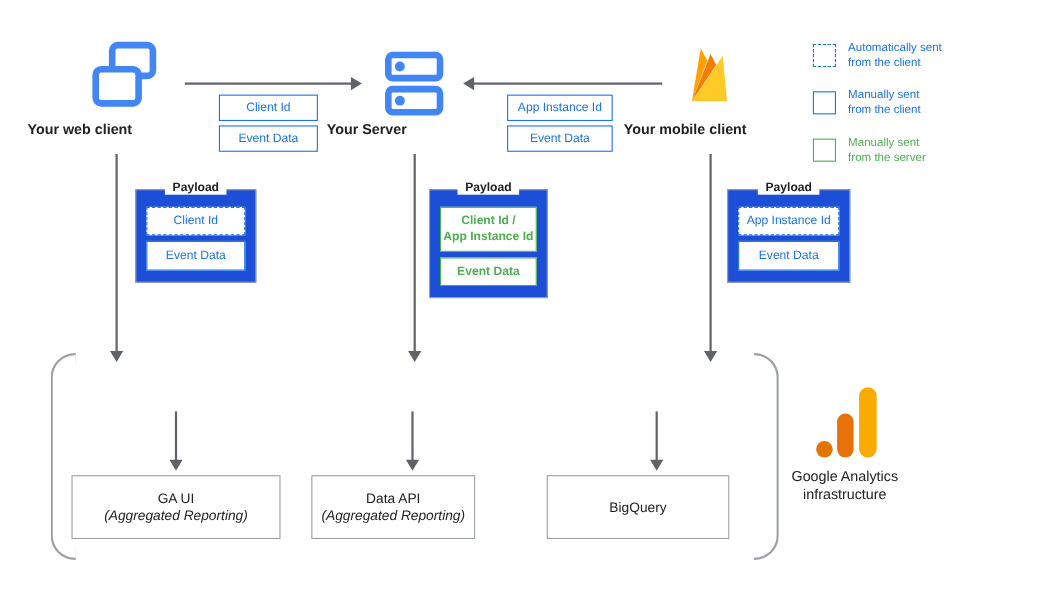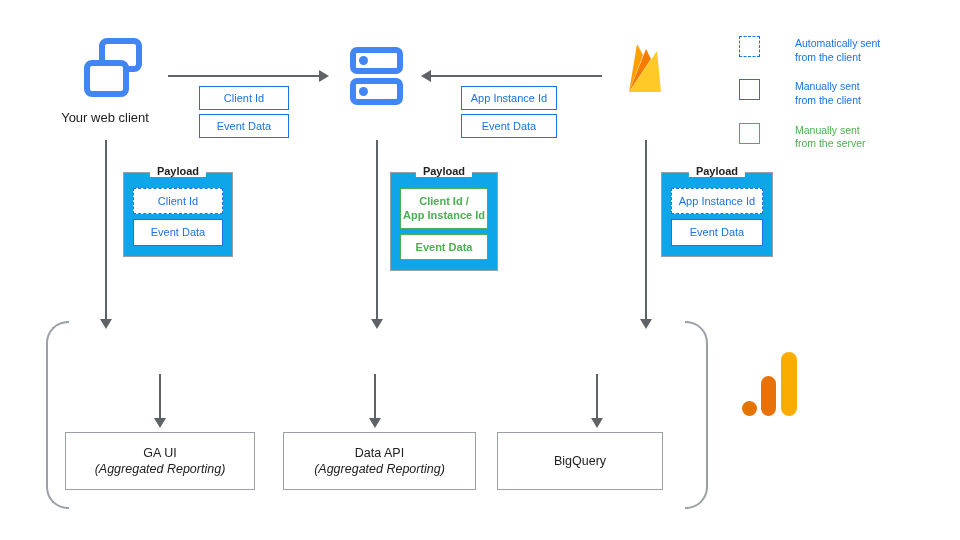--- a/index.html
+++ b/index.html
@@ -17,47 +17,47 @@
   .server-row .dot { position:absolute; left:3px; top:3px; width:9px; height:9px; border-radius:50%; background:#4285F4; }
 
   .firebase-icon { position:absolute; left:619px; top:40px; }
 
   .ga-logo { position:absolute; left:742px; top:352px; width:56px; height:64px; }
   .ga-dot      { position:absolute; left:0;    top:49px; width:15px; height:15px; border-radius:50%; background:#E37400; }
   .ga-bar-mid  { position:absolute; left:19px; top:24px; width:15px; height:40px; border-radius:8px; background:#E8710A; }
   .ga-bar-tall { position:absolute; left:39px; top:0;    width:16px; height:64px; border-radius:8px; background:#F9AB00; }
 
   
-  .node-label { position:absolute; width:160px; top:110px; font-size:13px; font-weight:400; color:#212121; text-align:center; }
+  .node-label { position:absolute; width:160px; top:110px; font-size:13px; font-weight:700; color:#212121; text-align:left; }
   .brand-text { position:absolute; left:692px; top:424px; width:152px; text-align:center; font-size:13px; color:#212121; line-height:1.32; white-space:pre-line; }
 
   
   .h-arrow { position:absolute; height:2px; background:#5f6368; }
   .head-r { position:absolute; right:-9px; top:-5px; width:0; height:0; border-left:10px solid #5f6368; border-top:6px solid transparent; border-bottom:6px solid transparent; }
   .head-l { position:absolute; left:-9px;  top:-5px; width:0; height:0; border-right:10px solid #5f6368; border-top:6px solid transparent; border-bottom:6px solid transparent; }
   .v-arrow { position:absolute; width:2px; background:#5f6368; }
   .head-d { position:absolute; left:-5px; bottom:-9px; width:0; height:0; border-top:10px solid #5f6368; border-left:6px solid transparent; border-right:6px solid transparent; }
 
   
   .chips { position:absolute; }
   .chip { border:1.4px solid #1a73e8; color:#1a73e8; background:#fff; font-size:11px; font-weight:500; text-align:center; padding:5px 2px; margin-bottom:4px; }
 
   
   .legend { position:absolute; left:739px; top:36px; }
-  .legend-item { display:flex; align-items:flex-start; margin-bottom:15px;gap:24px; }
+  .legend-item { display:flex; align-items:center; margin-bottom:15px; }
   .legend-box { width:21px; height:21px; margin-right:11px; flex:none; background:#fff; }
   .lb-dashed-blue { border:1.6px dashed #1a73e8; }
   .lb-solid-blue  { border:1.6px solid  #1a73e8; }
   .lb-solid-green { border:1.6px solid  #4CAF50; }
   .legend-text { font-size:10.5px; font-weight:500; line-height:1.3; white-space:pre-line; margin-top:1px; }
   .lt-blue  { color:#1a73e8; }
   .lt-green { color:#4CAF50; }
 
   
-  .payload { position:absolute; border:1px solid #9AA0A6; background:#0ea5e9; }
+  .payload { position:absolute; border:1px solid #9AA0A6; background:#1d4ed8; }
   .payload-title { position:absolute; top:-8px; left:50%; transform:translateX(-50%); background:#fff; padding:0 7px; font-size:11px; font-weight:bold; color:#212121; white-space:nowrap; }
   .payload-items { padding:15px 9px 5px; }
   .pitem { font-size:11px; font-weight:500; text-align:center; padding:5px 2px; margin-bottom:5px; background:#fff; white-space:pre-line; line-height:1.3; }
   .pi-dashed-blue { border:1.5px dashed #1a73e8; color:#1a73e8; }
   .pi-solid-blue  { border:1.5px solid  #1a73e8; color:#1a73e8; }
   .pi-solid-green { border:1.5px solid  #4CAF50; color:#4CAF50;font-weight:bold; }
 
   
   .endpoint { position:absolute; left:65px; top:338px; width:620px; height:33px; border:1px solid #9AA0A6; background:#fff; display:flex; align-items:center; justify-content:center; font-size:13px; color:#3c4043; }
   .outbox { position:absolute; top:432px; height:58px; border:1px solid #9AA0A6; background:#fff; display:flex; flex-direction:column; align-items:center; justify-content:center; font-size:12.5px; color:#212121; text-align:center; line-height:1.3; padding:2px 6px; }
@@ -78,26 +78,28 @@
   <div class="node-label" style="left:25px;">Your web client</div>
 
   <div class="server-icon">
     <div class="server-row">
         <div class="dot"></div>
       </div>
     <div class="server-row">
         <div class="dot"></div>
       </div>
   </div>
+  <div class="node-label" style="left:297px;">Your Server</div>
 
   <svg class="firebase-icon" width="50" height="62" viewBox="0 0 50 62">
     <polygon points="10,52 18,4 24,15" fill="#FFA000"></polygon>
     <polygon points="10,52 27,9 32,19" fill="#F57C00"></polygon>
     <polygon points="10,52 38,11 42,52" fill="#FFCA28"></polygon>
   </svg>
+  <div class="node-label" style="left:567px;">Your mobile client</div>
 
   <div class="h-arrow" style="left:168px; top:75px; width:152px;">
     <div class="head-r"></div>
   </div>
   <div class="h-arrow" style="left:430px; top:75px; width:172px;">
     <div class="head-l"></div>
   </div>
 
   <div class="chips" style="left:199px; top:86px; width:90px;">
     <div class="chip">Client Id</div>
@@ -170,27 +172,29 @@
       <div class="head-d"></div>
     </div>
   <div class="v-arrow" style="left:596px; top:374px; height:45px;">
       <div class="head-d"></div>
     </div>
 
   <div class="outbox" style="left:65px; width:190px;">
     <div>GA UI</div>
     <div class="subtitle">(Aggregated Reporting)</div>
   </div>
-  <div class="outbox" style="left:283px; width:193px;">
+  <div class="outbox" style="left:283px; width:149px;">
     <div>Data API</div>
     <div class="subtitle">(Aggregated Reporting)</div>
   </div>
   <div class="outbox" style="left:497px; width:166px;">
     <div>BigQuery</div>
   </div>
 
   <div class="ga-logo">
     <div class="ga-dot"></div>
     <div class="ga-bar-mid"></div>
     <div class="ga-bar-tall"></div>
   </div>
+  <div class="brand-text">Google Analytics
+infrastructure</div>
 
 </div>
 
 </body></html>

